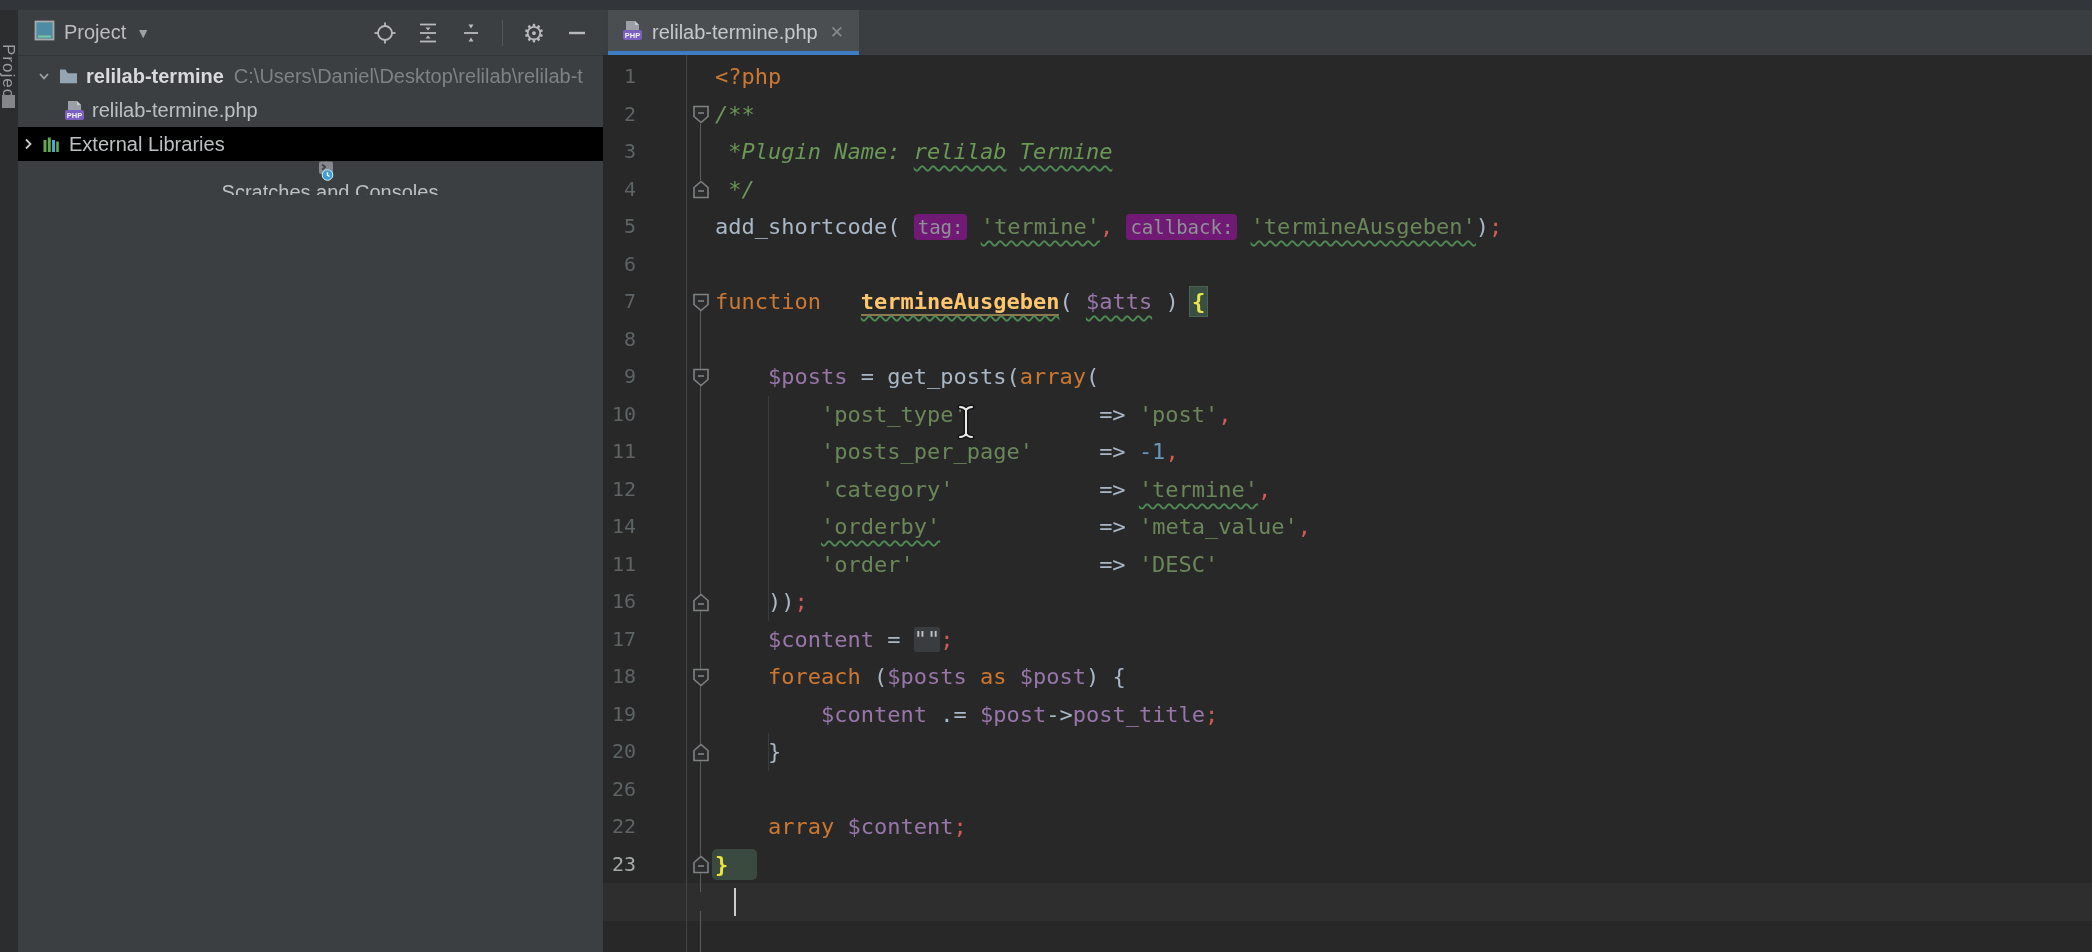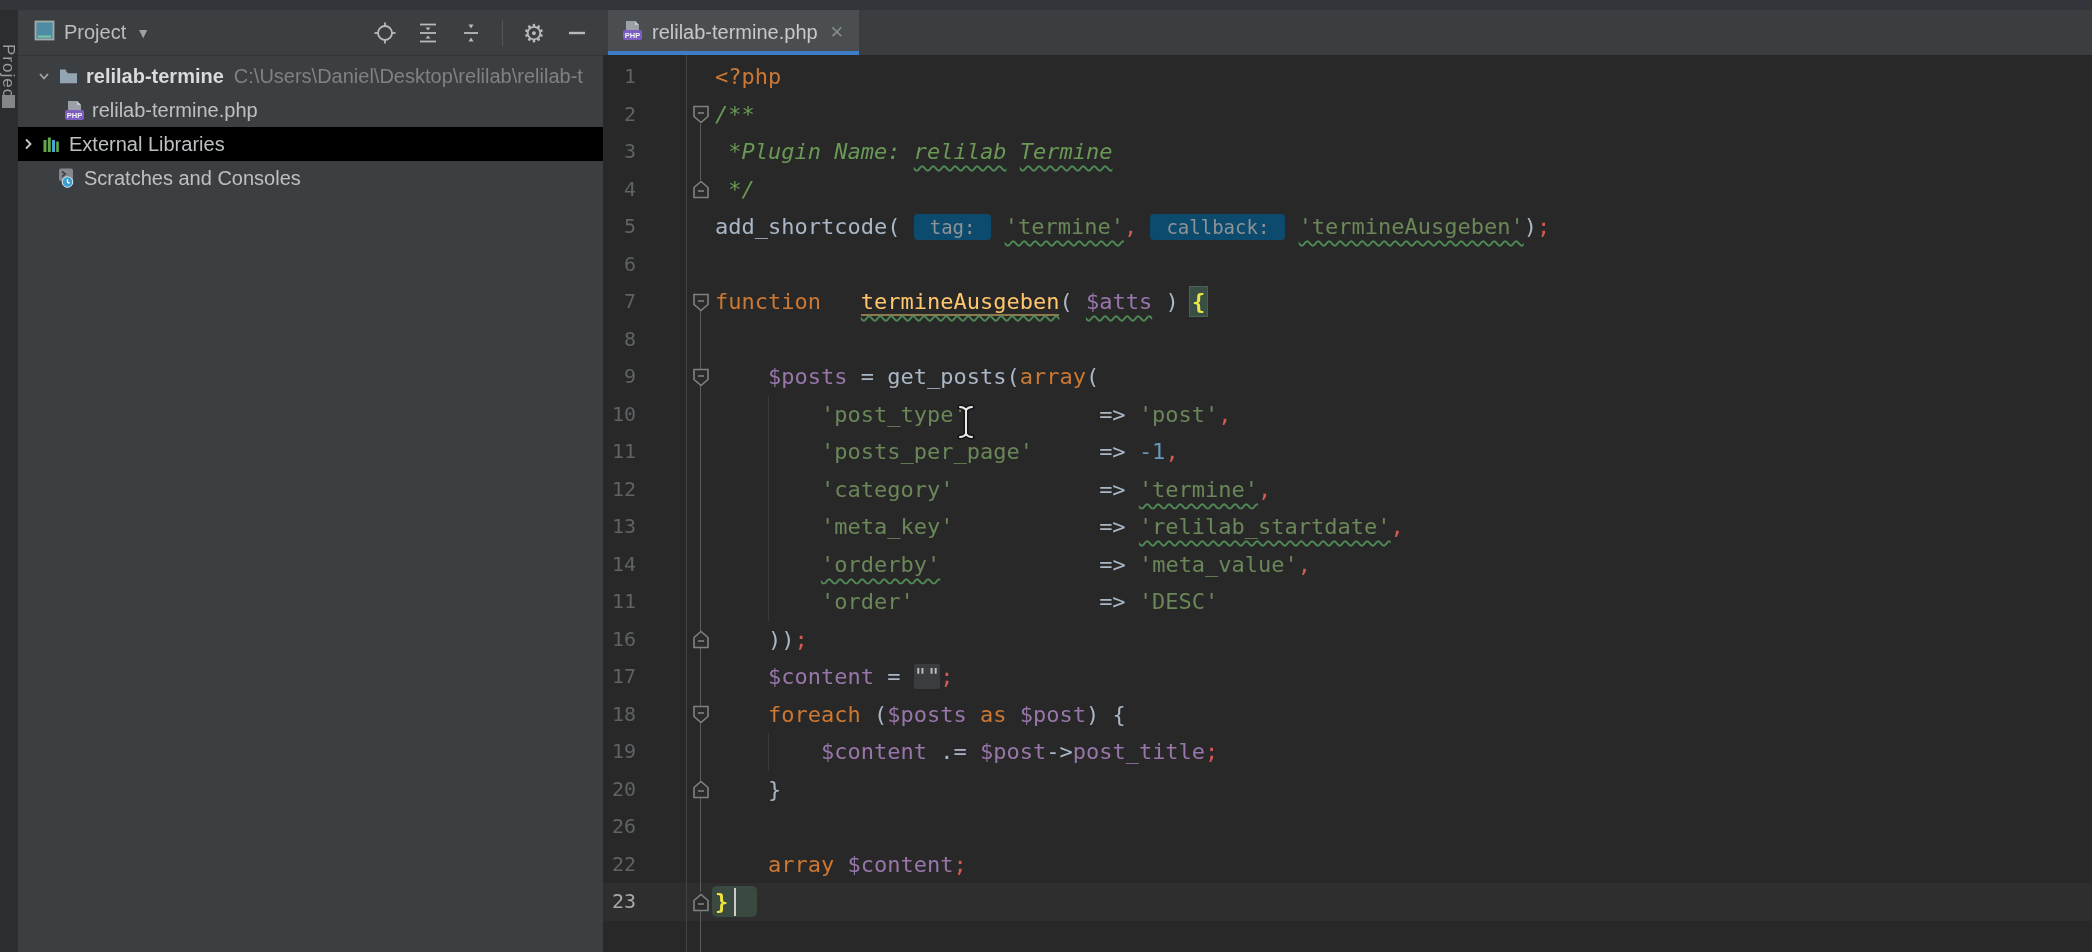--- a/index.html
+++ b/index.html
@@ -51,23 +51,23 @@
   .connector{position:absolute;width:1px;background:#595D5F;left:97px;}
   .iguide{position:absolute;width:1px;background:#393C3E;left:165px;}
   
   .tag,.kw{color:#CC7832;}
   .cmt{color:#6A9956;font-style:italic;}
   .str{color:#6A8759;}
   .pln{color:#A9B7C6;}
   .var{color:#9876AA;}
   .num{color:#6897BB;}
   .pun{color:#D25B53;}
-  .fn{color:#FFC66D;border-bottom:2px solid #8C7A4F;}
+  .fn{color:#FFC66D;border-bottom:2px solid #8C7A4F;font-weight:bold;}
   .wavy{text-decoration:underline;text-decoration-style:wavy;text-decoration-color:#4F8A55;text-decoration-thickness:2px;text-underline-offset:6px;}
-  .hint{background:#0c4a6e;border-radius:4px;padding:2px 16px;color:#8E9396;font-size:19px;}
+  .hint{background:#701a75;border-radius:4px;padding:2px 4px;color:#8E9396;font-size:19px;}
   .qq{color:#BDC1C4;background:#3A3D3F;border-radius:2px;}
   .bhl{background:#3A4F43;box-shadow:0 0 0 2px #3A4F43,0 0 0 3px #4C6152;color:#E9E54B;font-weight:bold;}
   .bhl2{background:#3A4A40;box-shadow:0 0 0 3px #3A4A40;color:#EDE23E;font-weight:bold;padding-right:26px;border-radius:2px;}
   .caret{position:absolute;width:2px;height:28px;background:#CBCBCB;}
   .mouse{position:absolute;left:352px;top:348px;}
 </style>
 </head>
 <body>
 
 <div class="top-strip"></div>
@@ -158,21 +158,21 @@
         <span class="ticon">
           <svg width="18" height="17" viewBox="0 0 18 17">
             <rect x="0.5" y="4" width="3" height="12" fill="#62A84E"></rect>
             <rect x="4.8" y="1.5" width="3" height="14.5" fill="#62A84E"></rect>
             <rect x="9" y="4" width="3" height="12" fill="#49A6D6"></rect>
             <rect x="13.2" y="5.5" width="2.6" height="10.5" fill="#62A84E"></rect>
           </svg>
         </span>
         <span class="tlabel">External Libraries</span>
       </div>
-      <div class="trow" style="padding-left: 39px;">
+      <div class="trow" style="padding-left: 39px; flex-direction: column;">
         <span class="ticon">
           <svg width="19" height="20" viewBox="0 0 19 20">
             <rect x="2" y="0.5" width="14" height="12.5" rx="2" fill="#85898D"></rect>
             <path d="M5 3.5 l3.2 2.6 -3.2 2.6" fill="none" stroke="#3F4245" stroke-width="1.7"></path>
             <line x1="9.5" y1="9.5" x2="13" y2="9.5" stroke="#3F4245" stroke-width="1.7"></line>
             <circle cx="10.5" cy="14" r="5.3" fill="#3D9FD1" stroke="#D6EBF5" stroke-width="1"></circle>
             <path d="M10.5 11.2 v2.9 l2 1.2" fill="none" stroke="#FFFFFF" stroke-width="1.4"></path>
           </svg>
         </span>
         <span class="tlabel">Scratches and Consoles</span>
@@ -280,25 +280,20 @@
           <div class="ln">11</div>
           <div class="foldc"></div>
           <div class="codeln"><span class="pln">        </span><span class="str">'posts_per_page'</span><span class="pln">     </span><span class="pln">=&gt; </span><span class="num">-1</span><span class="pun">,</span></div>
         </div>
         <div class="lrow">
           <div class="ln">12</div>
           <div class="foldc"></div>
           <div class="codeln"><span class="pln">        </span><span class="str">'category'</span><span class="pln">           </span><span class="pln">=&gt; </span><span class="str wavy">'termine'</span><span class="pun">,</span></div>
         </div>
         <div class="lrow">
-          <div class="ln">13</div>
-          <div class="foldc"></div>
-          <div class="codeln"><span class="pln">        </span><span class="str">'meta_key'</span><span class="pln">           </span><span class="pln">=&gt; </span><span class="str wavy">'relilab_startdate'</span><span class="pun">,</span></div>
-        </div>
-        <div class="lrow">
           <div class="ln">14</div>
           <div class="foldc"></div>
           <div class="codeln"><span class="pln">        </span><span class="str wavy">'orderby'</span><span class="pln">            </span><span class="pln">=&gt; </span><span class="str">'meta_value'</span><span class="pun">,</span></div>
         </div>
         <div class="lrow">
           <div class="ln">11</div>
           <div class="foldc"></div>
           <div class="codeln"><span class="pln">        </span><span class="str">'order'</span><span class="pln">              </span><span class="pln">=&gt; </span><span class="str">'DESC'</span></div>
         </div>
         <div class="lrow">

